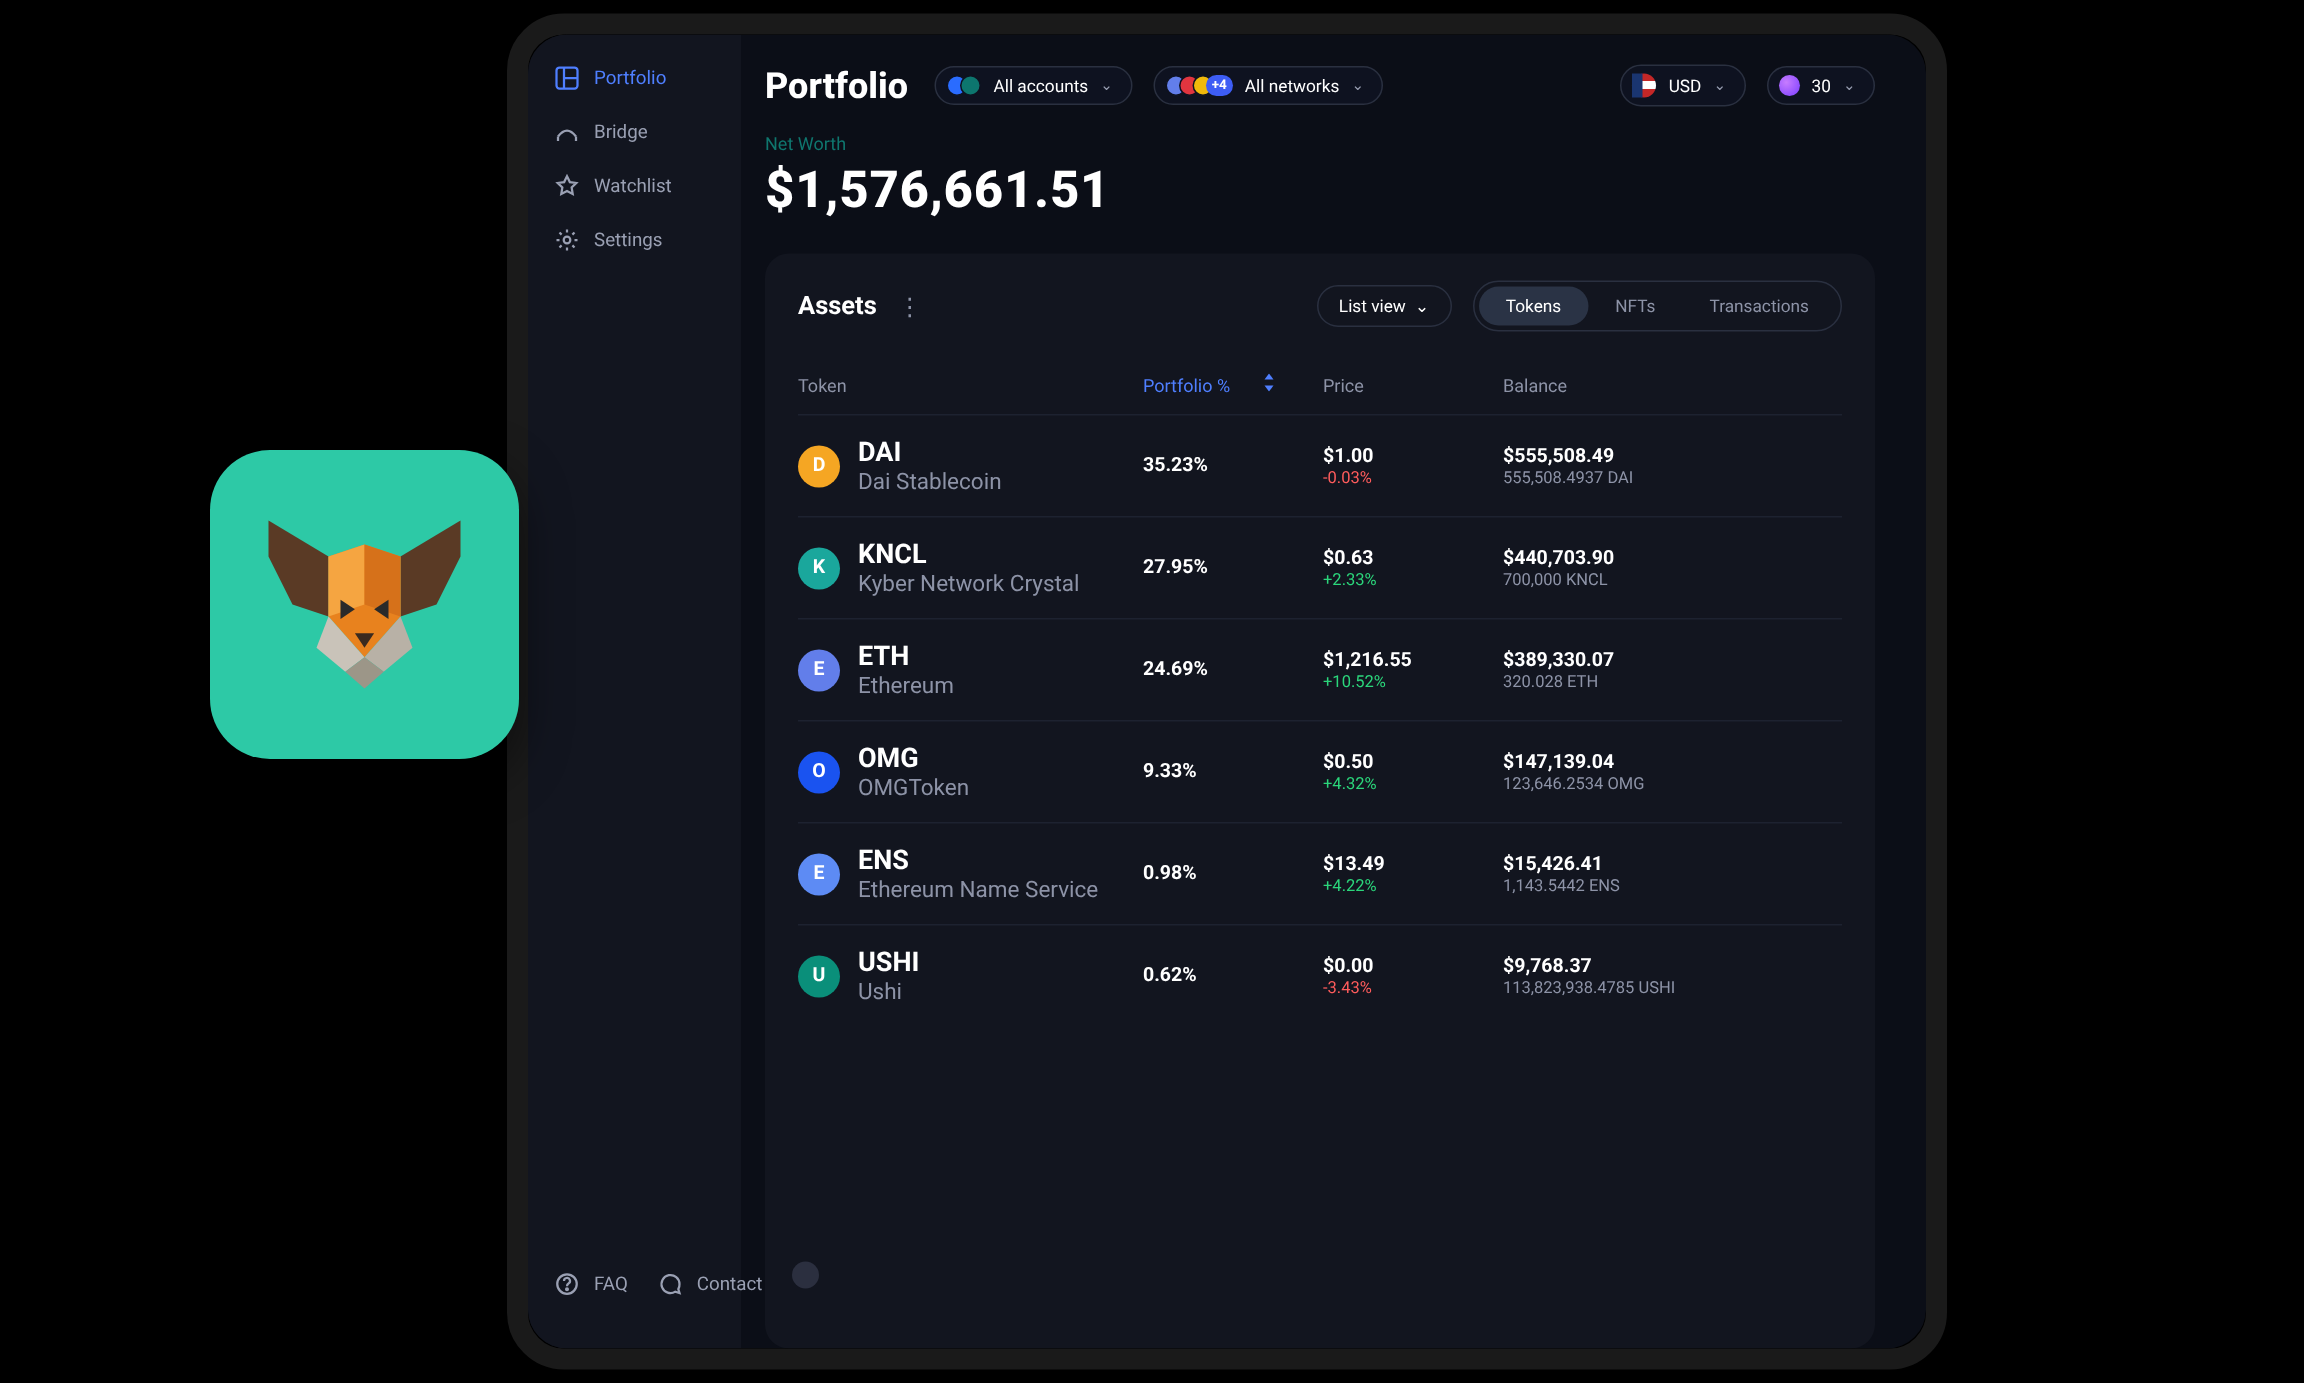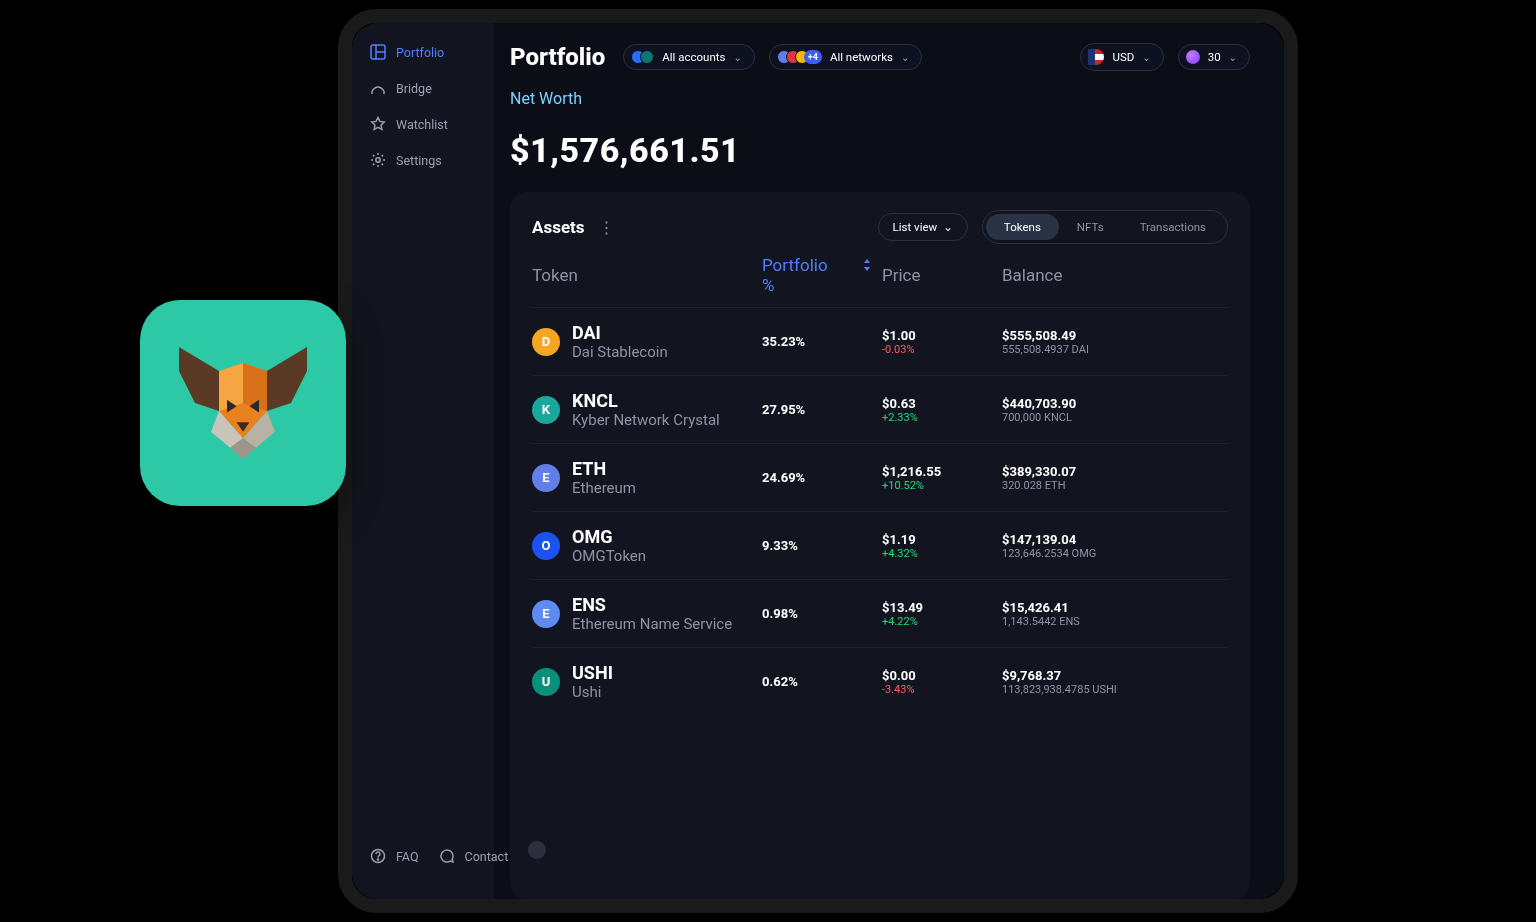--- a/index.html
+++ b/index.html
@@ -75,47 +75,47 @@
   .header-row {
     display:flex; align-items:center; gap:14px; margin-bottom: 18px;
   }
   .page-title { font-size: 24px; font-weight: 800; margin-right: 4px;}
   .pill {
     display:flex; align-items:center; gap:8px; background:#0e1220; border:1px solid #2a3040; border-radius: 999px;
     padding: 5px 12px 5px 7px; font-size:11.5px; color:#fff; cursor:pointer;text-align:right;
   }
   .pill .chev { color:#9aa0b3; font-size:10px; }
   .header-spacer { flex:1; }
-  .net-label { color:#7dd3fc; font-size:16px; margin-bottom:22px; }
+  .net-label { color:#0f766e; font-size:12px; margin-bottom:4px; }
   .net-worth { font-size:34px; font-weight:800; letter-spacing:0.5px; margin-bottom:22px; }
   .assets-card {
     background:#12151f; border-radius:16px; padding:18px 22px 0 22px; flex:1; overflow:hidden; display:flex; flex-direction:column;
   }
   .assets-header {
-    display:flex; align-items:center; gap:14px; margin-bottom:3px;
+    display:flex; align-items:center; gap:14px; margin-bottom:20px;
   }
   .assets-title { font-size:17px; font-weight:700; }
   .dots { color:#8d93a7; font-size:16px; }
   .spacer { flex:1; }
   .list-view {
     display:flex; align-items:center; gap:6px; border:1px solid #2a3040; border-radius:999px; padding:6px 14px;
     font-size:11.5px; color:#fff; cursor:pointer;
   }
   .tab-group {
     display:flex; align-items:center; border:1px solid #2a3040; border-radius:999px; padding:3px;
   }
   .tab {
     padding:6px 18px; border-radius:999px; font-size:11.5px; color:#8d93a7; cursor:pointer;
   }
   .tab.active { background:#2a3345; color:#fff; }
   .grid-head, .row {
     display:grid; grid-template-columns: 220px 110px 110px 1fr; align-items:center; gap:10px;
   }
-  .grid-head { color:#8d93a7; font-size:17px; padding: 8px 0 12px 0; }
-  .sort-col { color:#4f7fff; display:flex; gap:21px; }
+  .grid-head { color:#8d93a7; font-size:12px; padding: 8px 0 12px 0; }
+  .sort-col { color:#4f7fff; display:flex; align-items:center; gap:21px; }
   .row {
     padding: 14px 0; border-top:1px solid #1d2230;
   }
   .token-cell { display:flex; align-items:center; gap:12px; }
   .token-icon {
     width:28px; height:28px; border-radius:50%; display:flex; align-items:center; justify-content:center;
     font-size:13px; font-weight:700; color:#fff;
   }
   .token-symbol { font-weight:700; font-size:18px; }
   .token-name { color:#8d93a7; font-size:15px; }
@@ -360,21 +360,21 @@
             <div class="row">
     <div class="token-cell">
       <div class="token-icon" style="background:#1a53f0">O</div>
       <div>
         <div class="token-symbol">OMG</div>
         <div class="token-name">OMGToken</div>
       </div>
     </div>
     <div class="pct">9.33%</div>
     <div class="price-cell">
-      <div class="price">$1.19</div>
+      <div class="price">$0.50</div>
       <div class="change pos">+4.32%</div>
     </div>
     <div class="bal-cell">
       <div class="bal-usd">$147,139.04</div>
       <div class="bal-token">123,646.2534 OMG</div>
     </div>
             </div>
             <div class="row">
     <div class="token-cell">
       <div class="token-icon" style="background:#5d8bf4">E</div>

